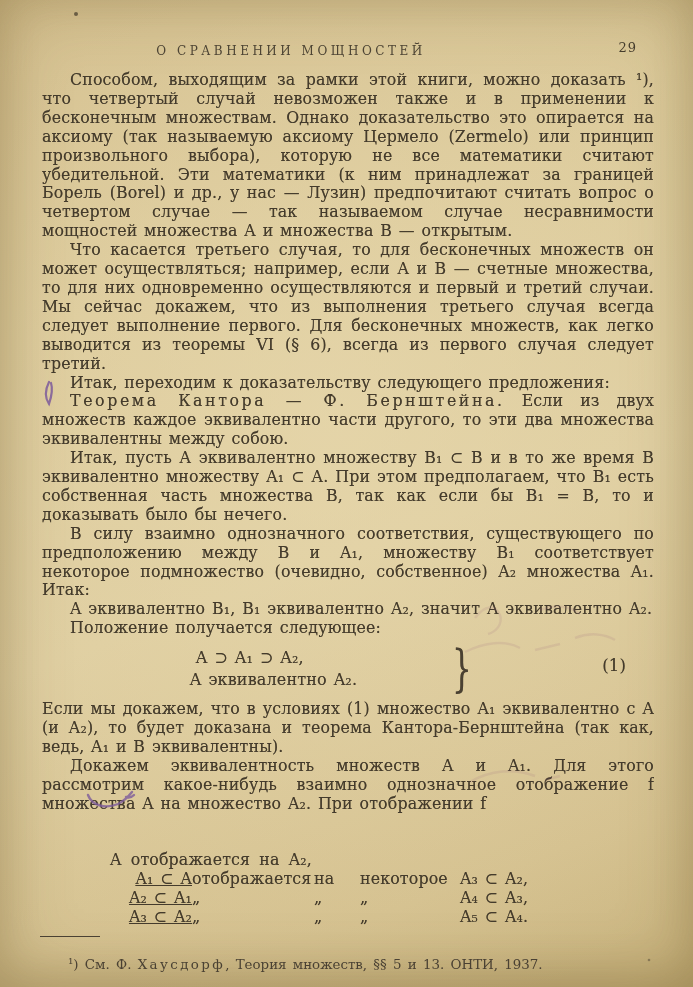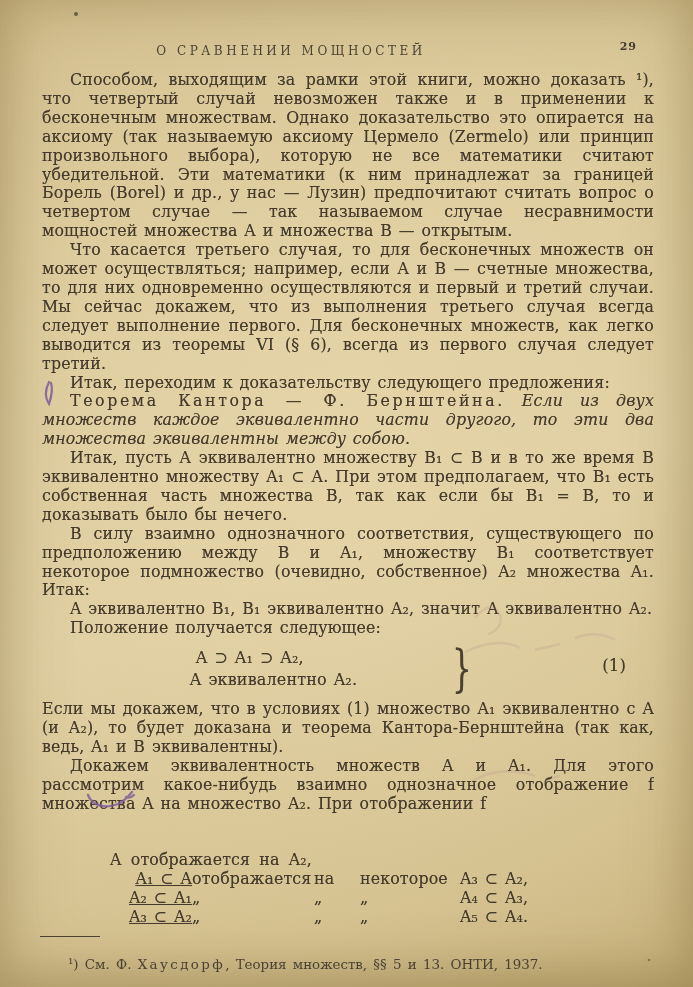--- a/index.html
+++ b/index.html
@@ -16,34 +16,34 @@
     overflow:hidden;
   }
   .running-head{
     position:absolute; top:44px; left:0; width:582px;
     text-align:center;
     font-size:12px; letter-spacing:3.5px;
     color:#4d4434;
   }
   .page-number{
     position:absolute; top:40px; right:56px;
-    font-size:11px; letter-spacing:1px; color:#453c2c;font-weight:bold;
+    font-size:13px; letter-spacing:1px; color:#453c2c;
   }
   .text-block{
     position:absolute; top:71px; left:42px; width:612px; height:856px;
     font-size:15.8px; line-height:18.9px;
     text-align:justify;
     word-spacing:1.6px; letter-spacing:0.15px;
     overflow:hidden;
     text-shadow:0 0 0.5px rgba(62,52,32,0.55);
   }
   .para{margin:0;}
   .indent{text-indent:28px;}
   .theorem-head{letter-spacing:2.6px;}
-  .theorem-body{font-style:italic;}
+  .theorem-body{}
   .formula{
     position:relative;
     display:flex; justify-content:center; align-items:center;
     margin:5px 0 5px -28px; height:52px;gap:41px;
   }
   .formula-lines{text-align:left; font-size:16px; line-height:22px;}
   .formula-lines div{white-space:nowrap;}
   .formula-line1{padding-left:6px;}
   .formula-brace{
     font-size:50px; font-weight:300; margin-left:48px;

